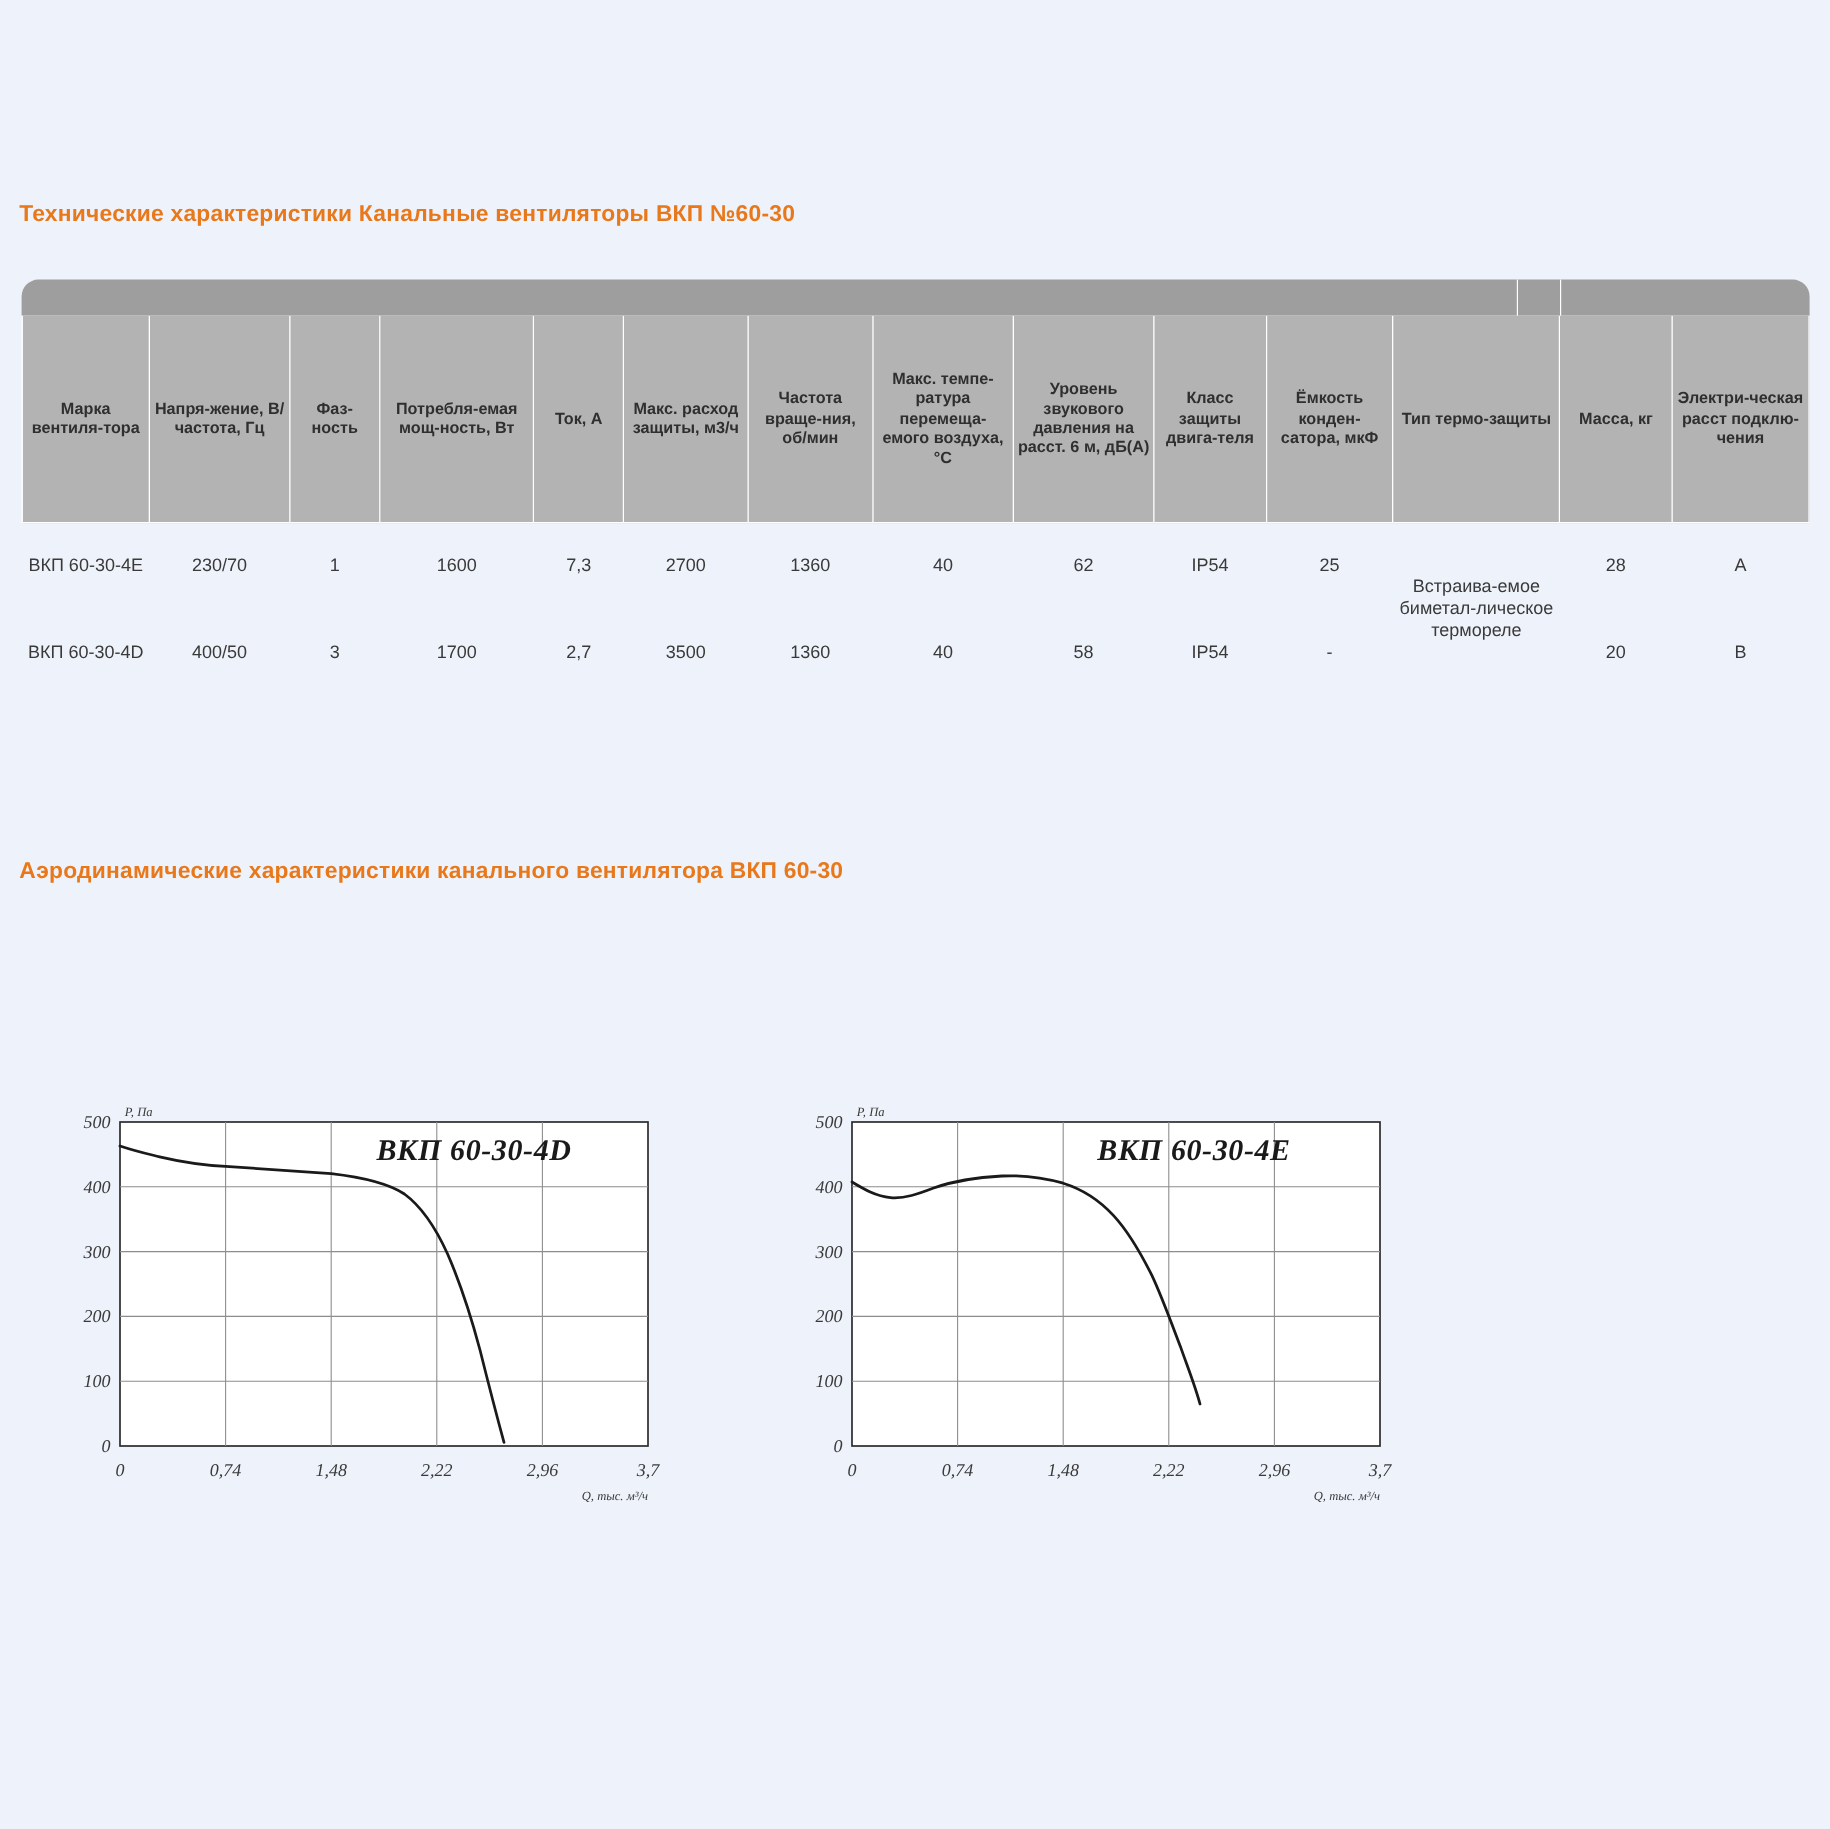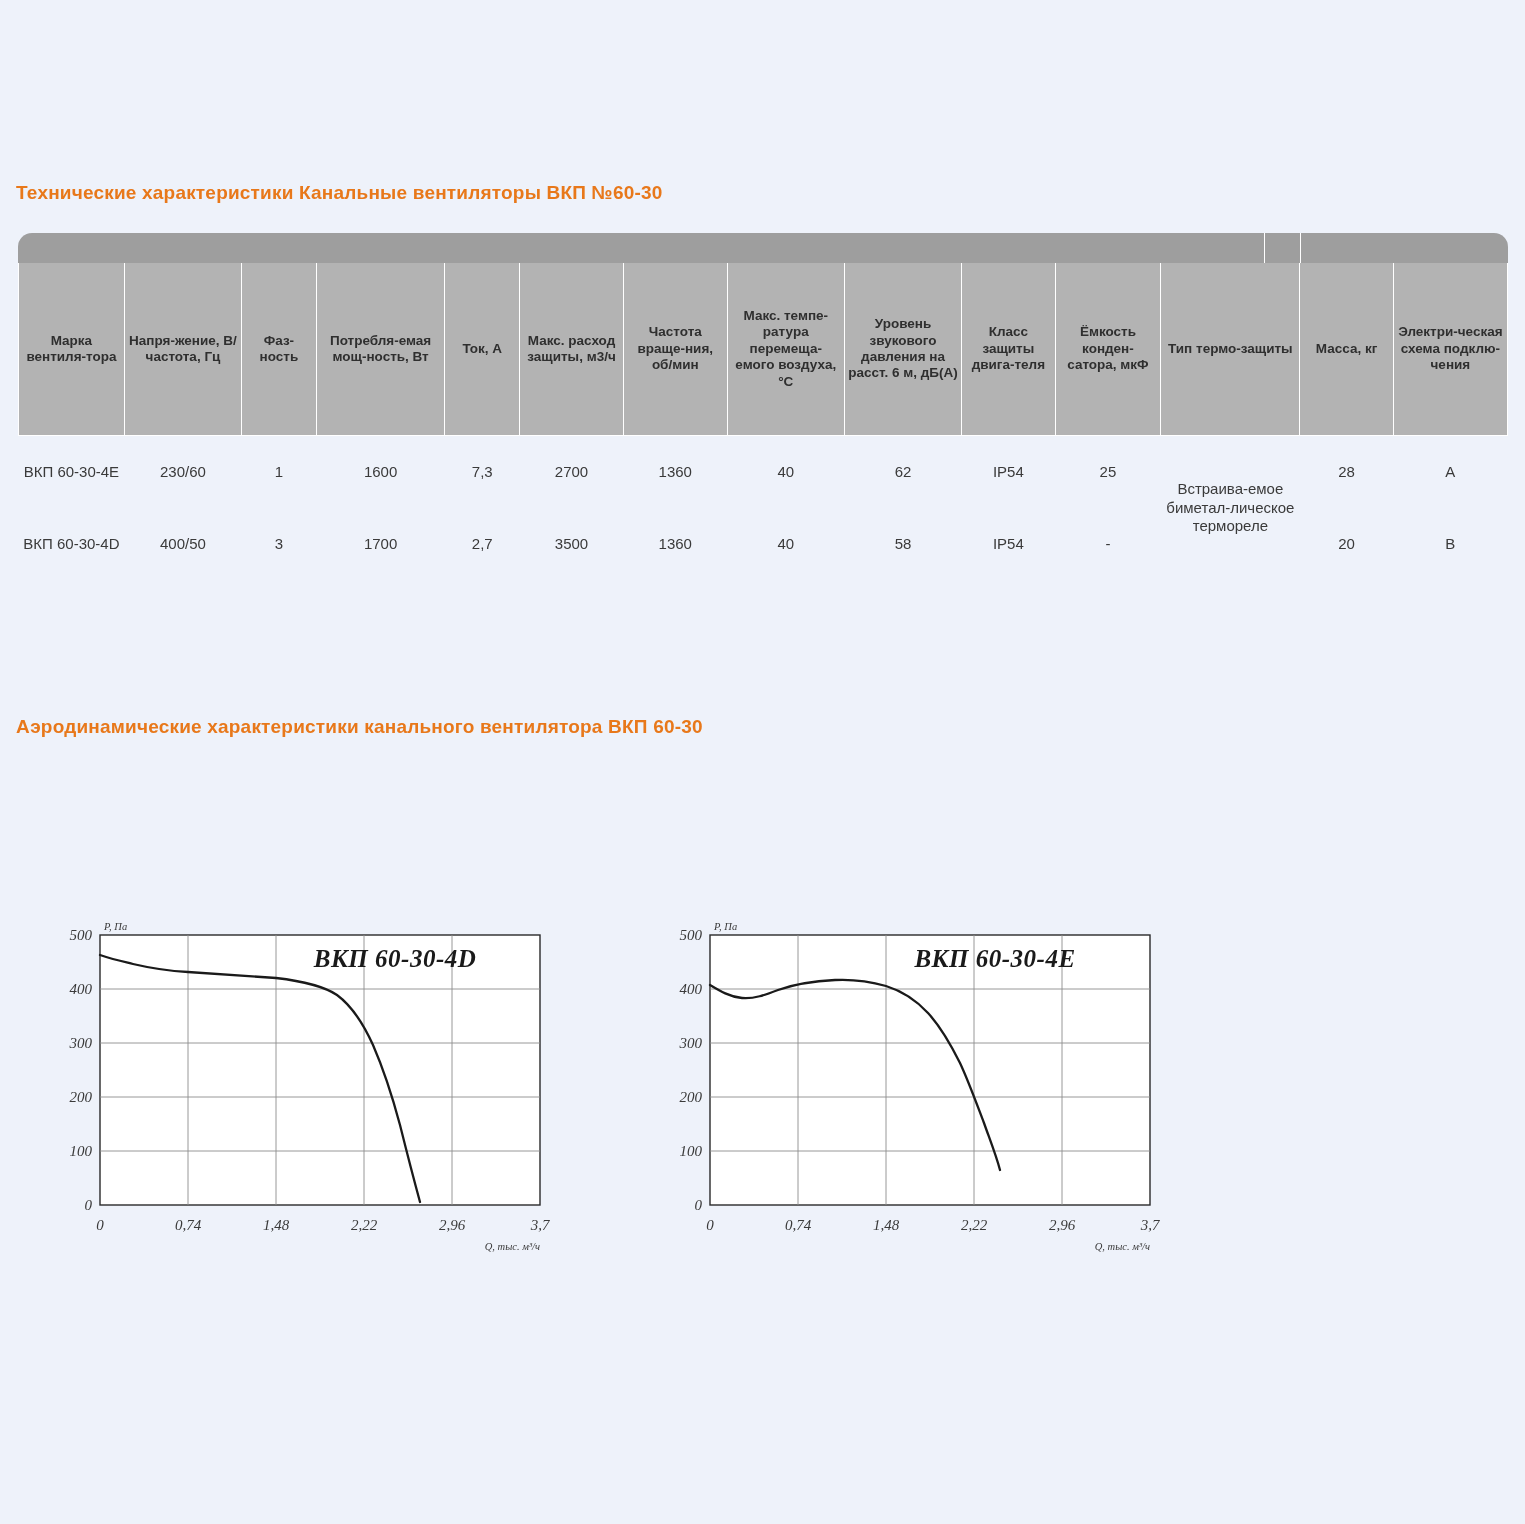--- a/index.html
+++ b/index.html
@@ -24,21 +24,21 @@
 
   
   .section-title {
     position: absolute;
     color: #e8781a;
     font-size: 19px;
     font-weight: bold;
     letter-spacing: 0.2px;
     white-space: nowrap;
   }
-  #title-specs { left: 16px; top: 166px; text-align: right; }
+  #title-specs { left: 16px; top: 152px; text-align: right; }
   #title-aero  { left: 16px; top: 700px; }
 
   
   .table-wrap {
     position: absolute;
     left: 18px;
     top: 233px;
     width: 1490px;
   }
   .table-cap {
@@ -158,27 +158,27 @@
           <th>Потребля-емая мощ-ность, Вт</th>
           <th>Ток, А</th>
           <th>Макс. расход защиты, м3/ч</th>
           <th>Частота враще-ния, об/мин</th>
           <th>Макс. темпе-ратура перемеща-емого воздуха, °C</th>
           <th>Уровень звукового давления на расст. 6 м, дБ(А)</th>
           <th>Класс защиты двига-теля</th>
           <th>Ёмкость конден-сатора, мкФ</th>
           <th>Тип термо-защиты</th>
           <th>Масса, кг</th>
-          <th>Электри-ческая схема подклю-чения</th>
+          <th>Электри-ческая расст подклю-чения</th>
         </tr>
       </thead>
       <tbody>
         <tr>
           <td class="first-col">ВКП 60-30-4E</td>
-          <td>230/60</td>
+          <td>230/70</td>
           <td>1</td>
           <td>1600</td>
           <td>7,3</td>
           <td>2700</td>
           <td>1360</td>
           <td>40</td>
           <td>62</td>
           <td>IP54</td>
           <td>25</td>
           <td class="thermo-cell" rowspan="2">Встраива-емое биметал-лическое термореле</td>

